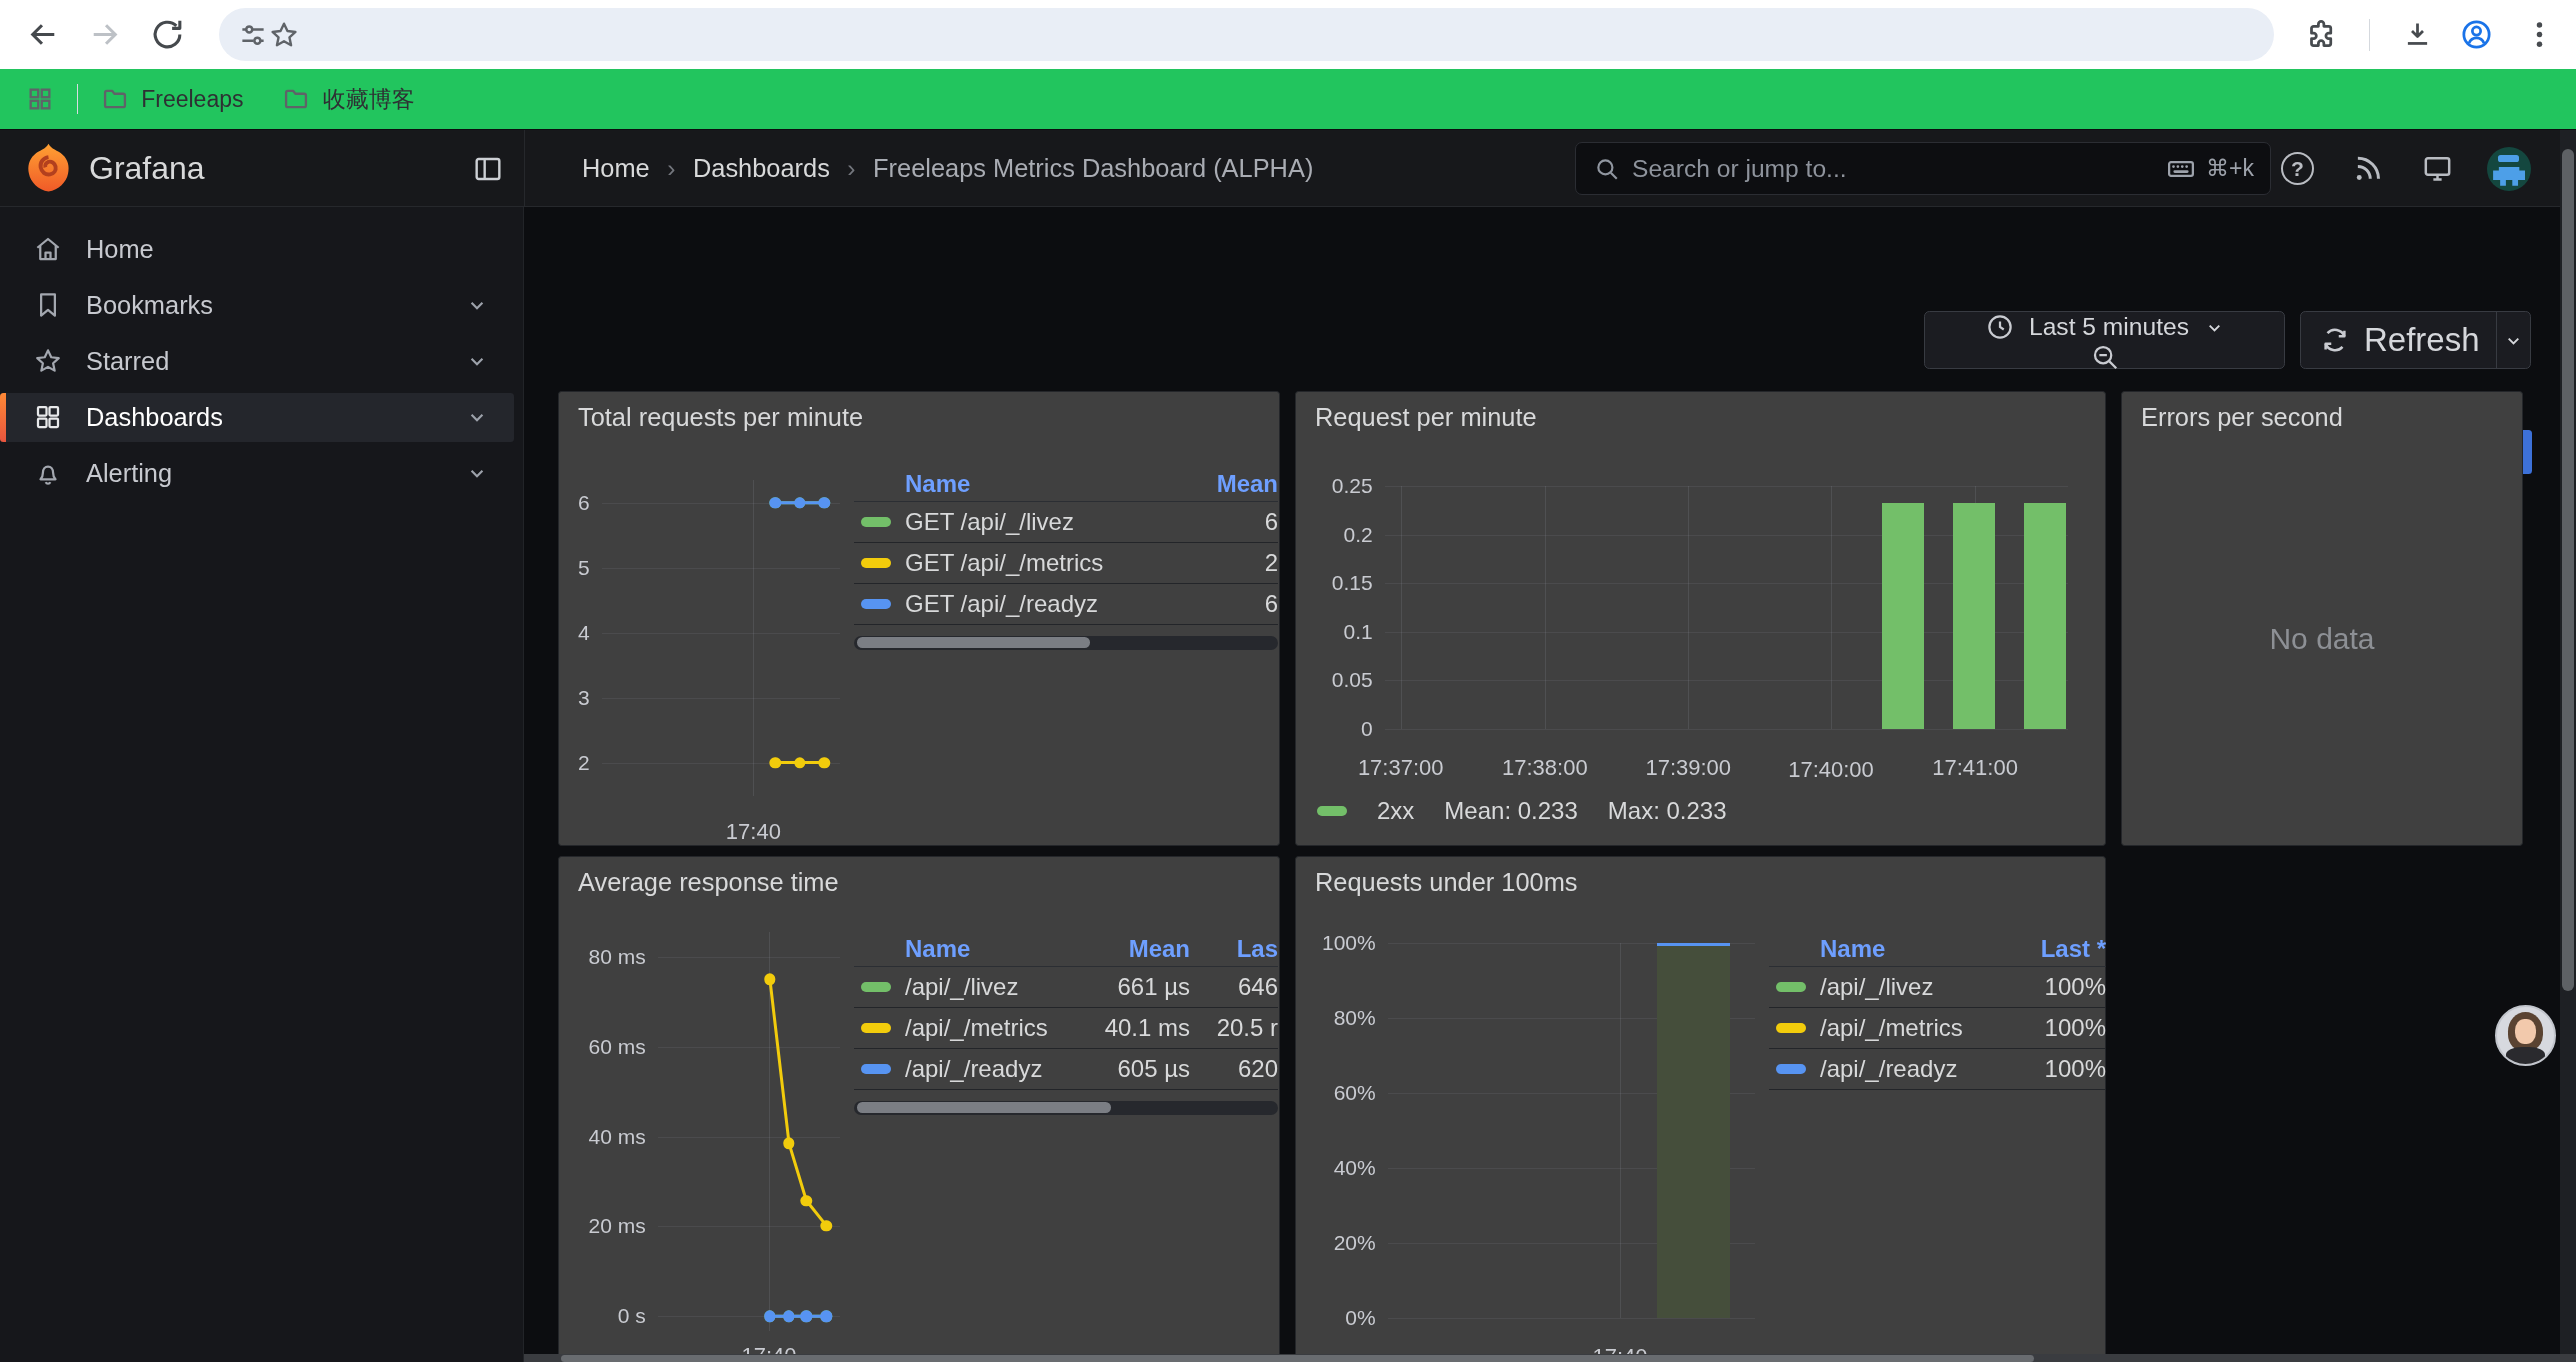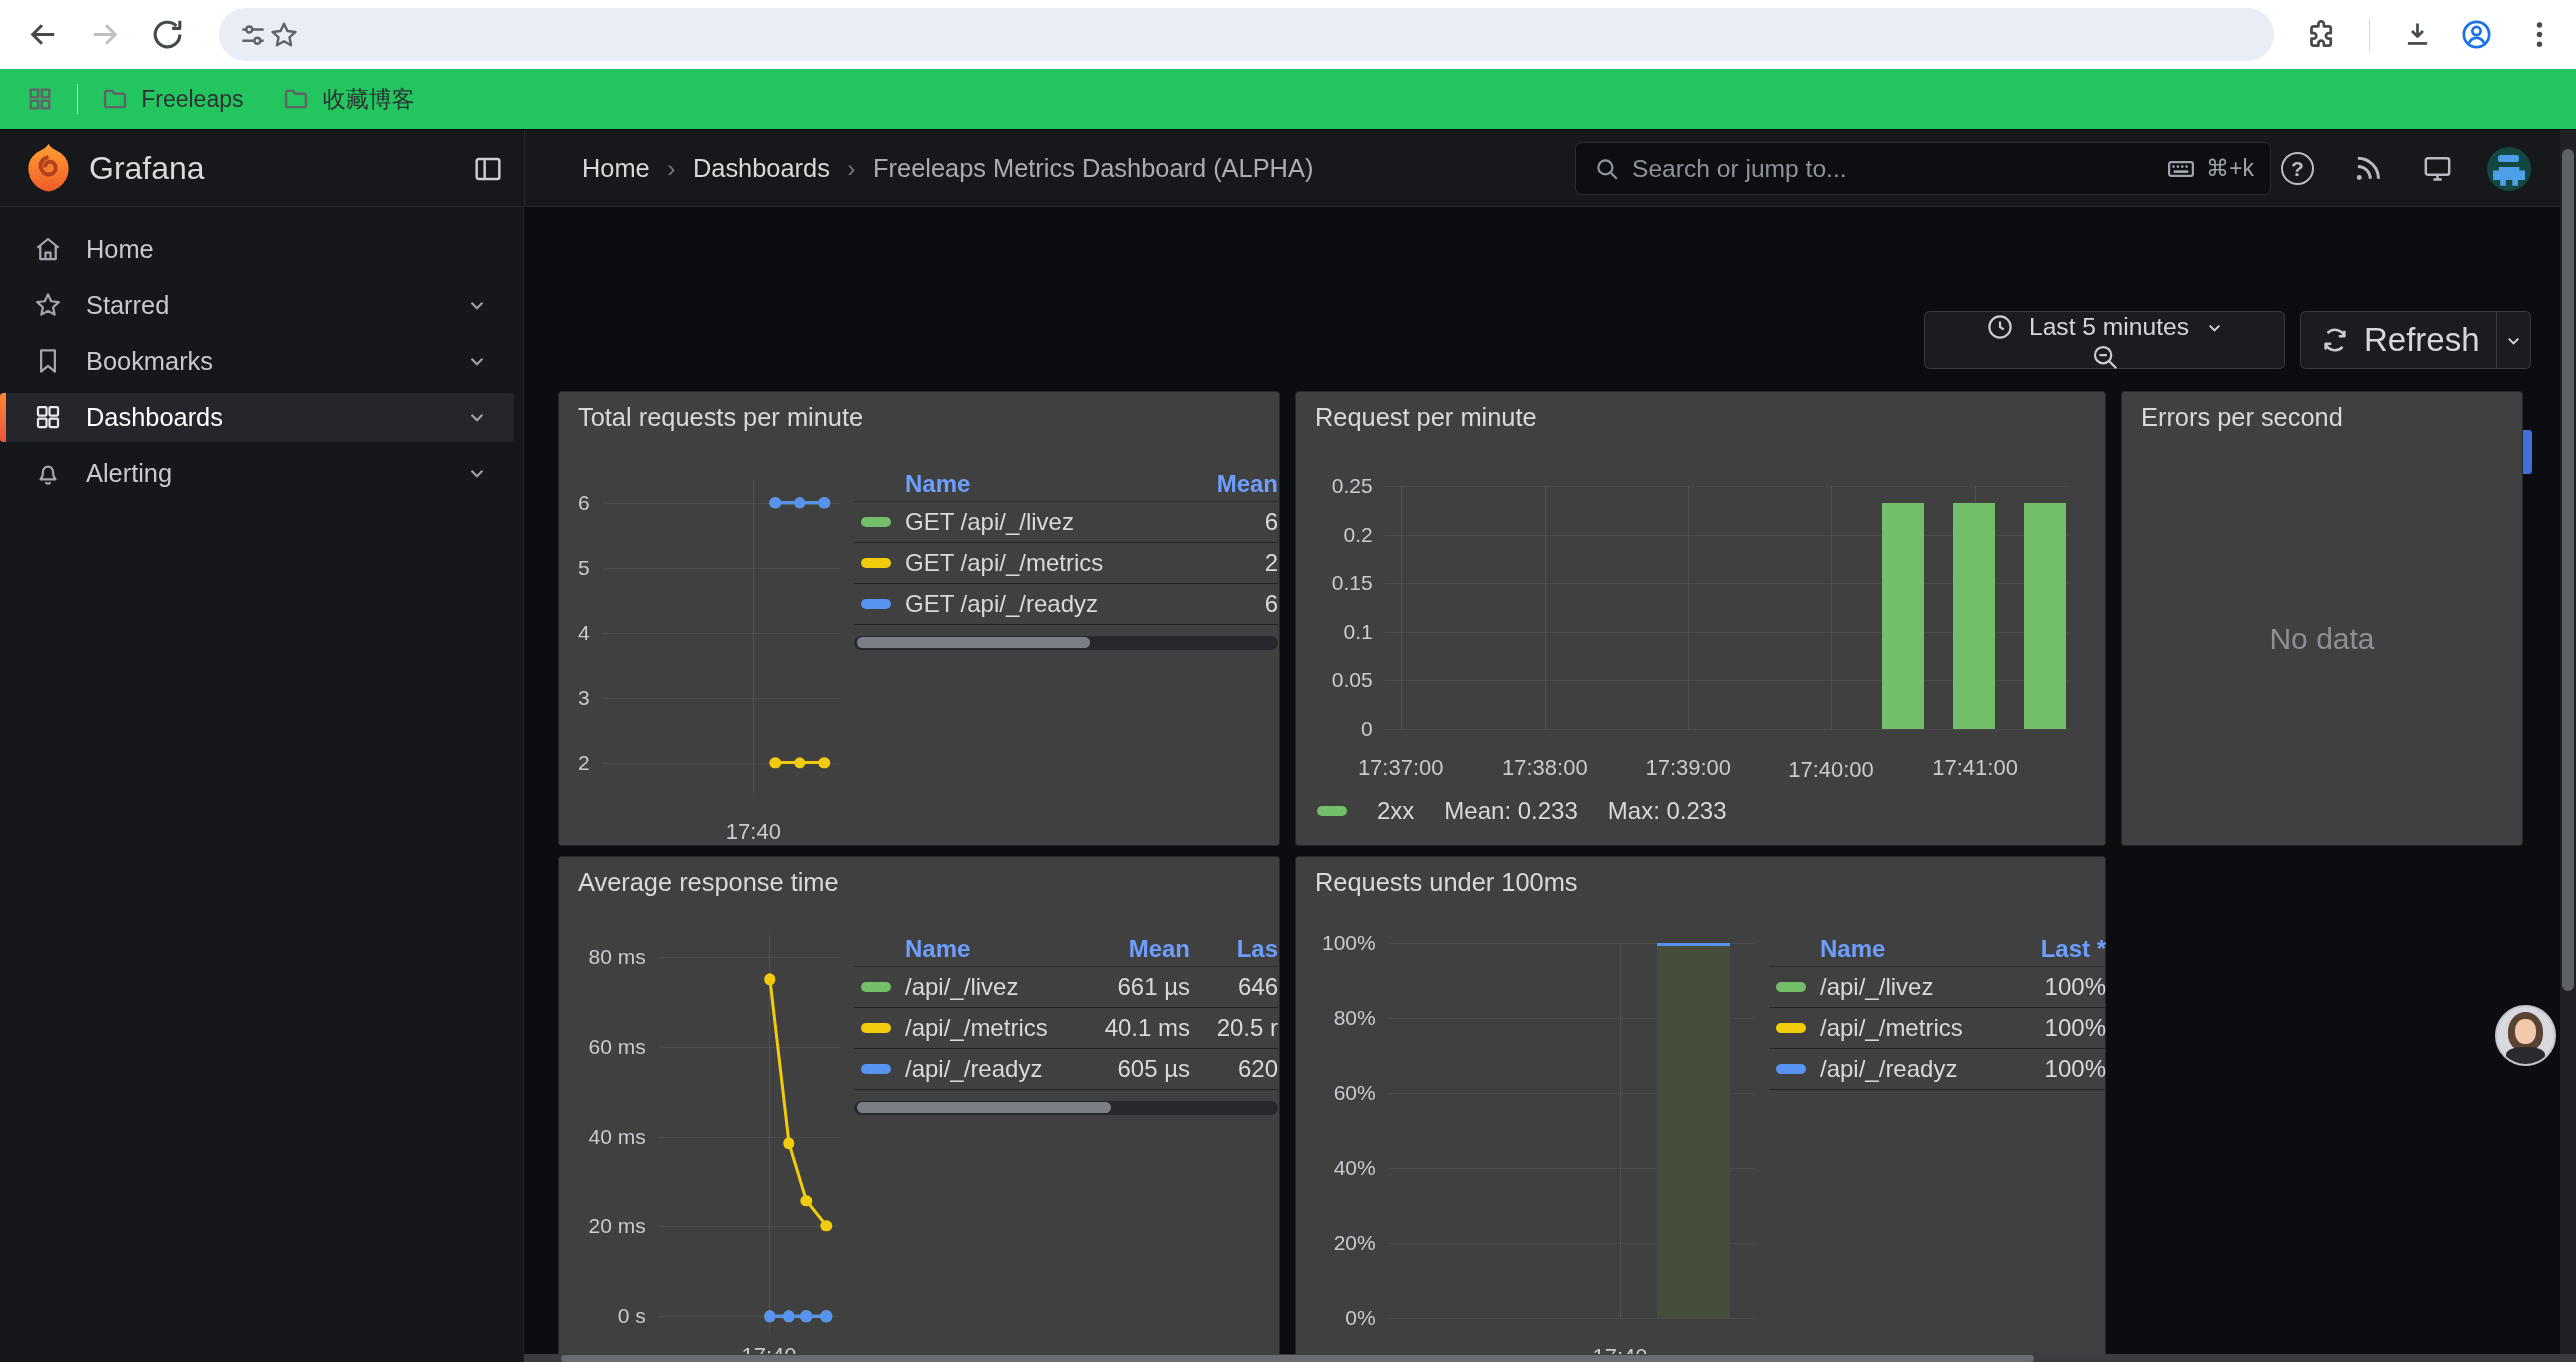--- a/index.html
+++ b/index.html
@@ -258,32 +258,32 @@
       <div class="side-item">
         <span class="ic"><svg viewBox="0 0 24 24" fill="none" stroke="currentColor" stroke-width="1.8" stroke-linejoin="round">
             <path d="M3.5 11 12 4l8.5 7"></path>
             <path d="M5.8 9.3V20h12.4V9.3"></path>
             <path d="M10 20v-5.2h4V20"></path>
           </svg></span>
         <span class="lbl">Home</span>
       </div>
       <div class="side-item">
         <span class="ic"><svg viewBox="0 0 24 24" fill="none" stroke="currentColor" stroke-width="1.8" stroke-linejoin="round">
-            <path d="M12 3.5l2.6 5.5 6 .7-4.5 4.1 1.2 5.9-5.3-3-5.3 3 1.2-5.9L3.4 9.7l6-.7z"></path>
-          </svg></span>
-        <span class="lbl">Starred</span>
+            <path d="M6.5 3.5h11V20.5l-5.5-4.6-5.5 4.6z"></path>
+          </svg></span>
+        <span class="lbl">Bookmarks</span>
         <span class="chev"><svg viewBox="0 0 24 24" fill="none" stroke="currentColor" stroke-width="2">
             <path d="M7 10l5 5 5-5"></path>
           </svg></span>
       </div>
       <div class="side-item">
         <span class="ic"><svg viewBox="0 0 24 24" fill="none" stroke="currentColor" stroke-width="1.8" stroke-linejoin="round">
-            <path d="M6.5 3.5h11V20.5l-5.5-4.6-5.5 4.6z"></path>
-          </svg></span>
-        <span class="lbl">Bookmarks</span>
+            <path d="M12 3.5l2.6 5.5 6 .7-4.5 4.1 1.2 5.9-5.3-3-5.3 3 1.2-5.9L3.4 9.7l6-.7z"></path>
+          </svg></span>
+        <span class="lbl">Starred</span>
         <span class="chev"><svg viewBox="0 0 24 24" fill="none" stroke="currentColor" stroke-width="2">
             <path d="M7 10l5 5 5-5"></path>
           </svg></span>
       </div>
       <div class="side-item active">
         <span class="accent"></span>
         <span class="ic"><svg viewBox="0 0 24 24" fill="none" stroke="currentColor" stroke-width="1.8">
             <rect x="4" y="4" width="6.8" height="6.8" rx="0.8"></rect>
             <rect x="13.2" y="4" width="6.8" height="6.8" rx="0.8"></rect>
             <rect x="4" y="13.2" width="6.8" height="6.8" rx="0.8"></rect>

